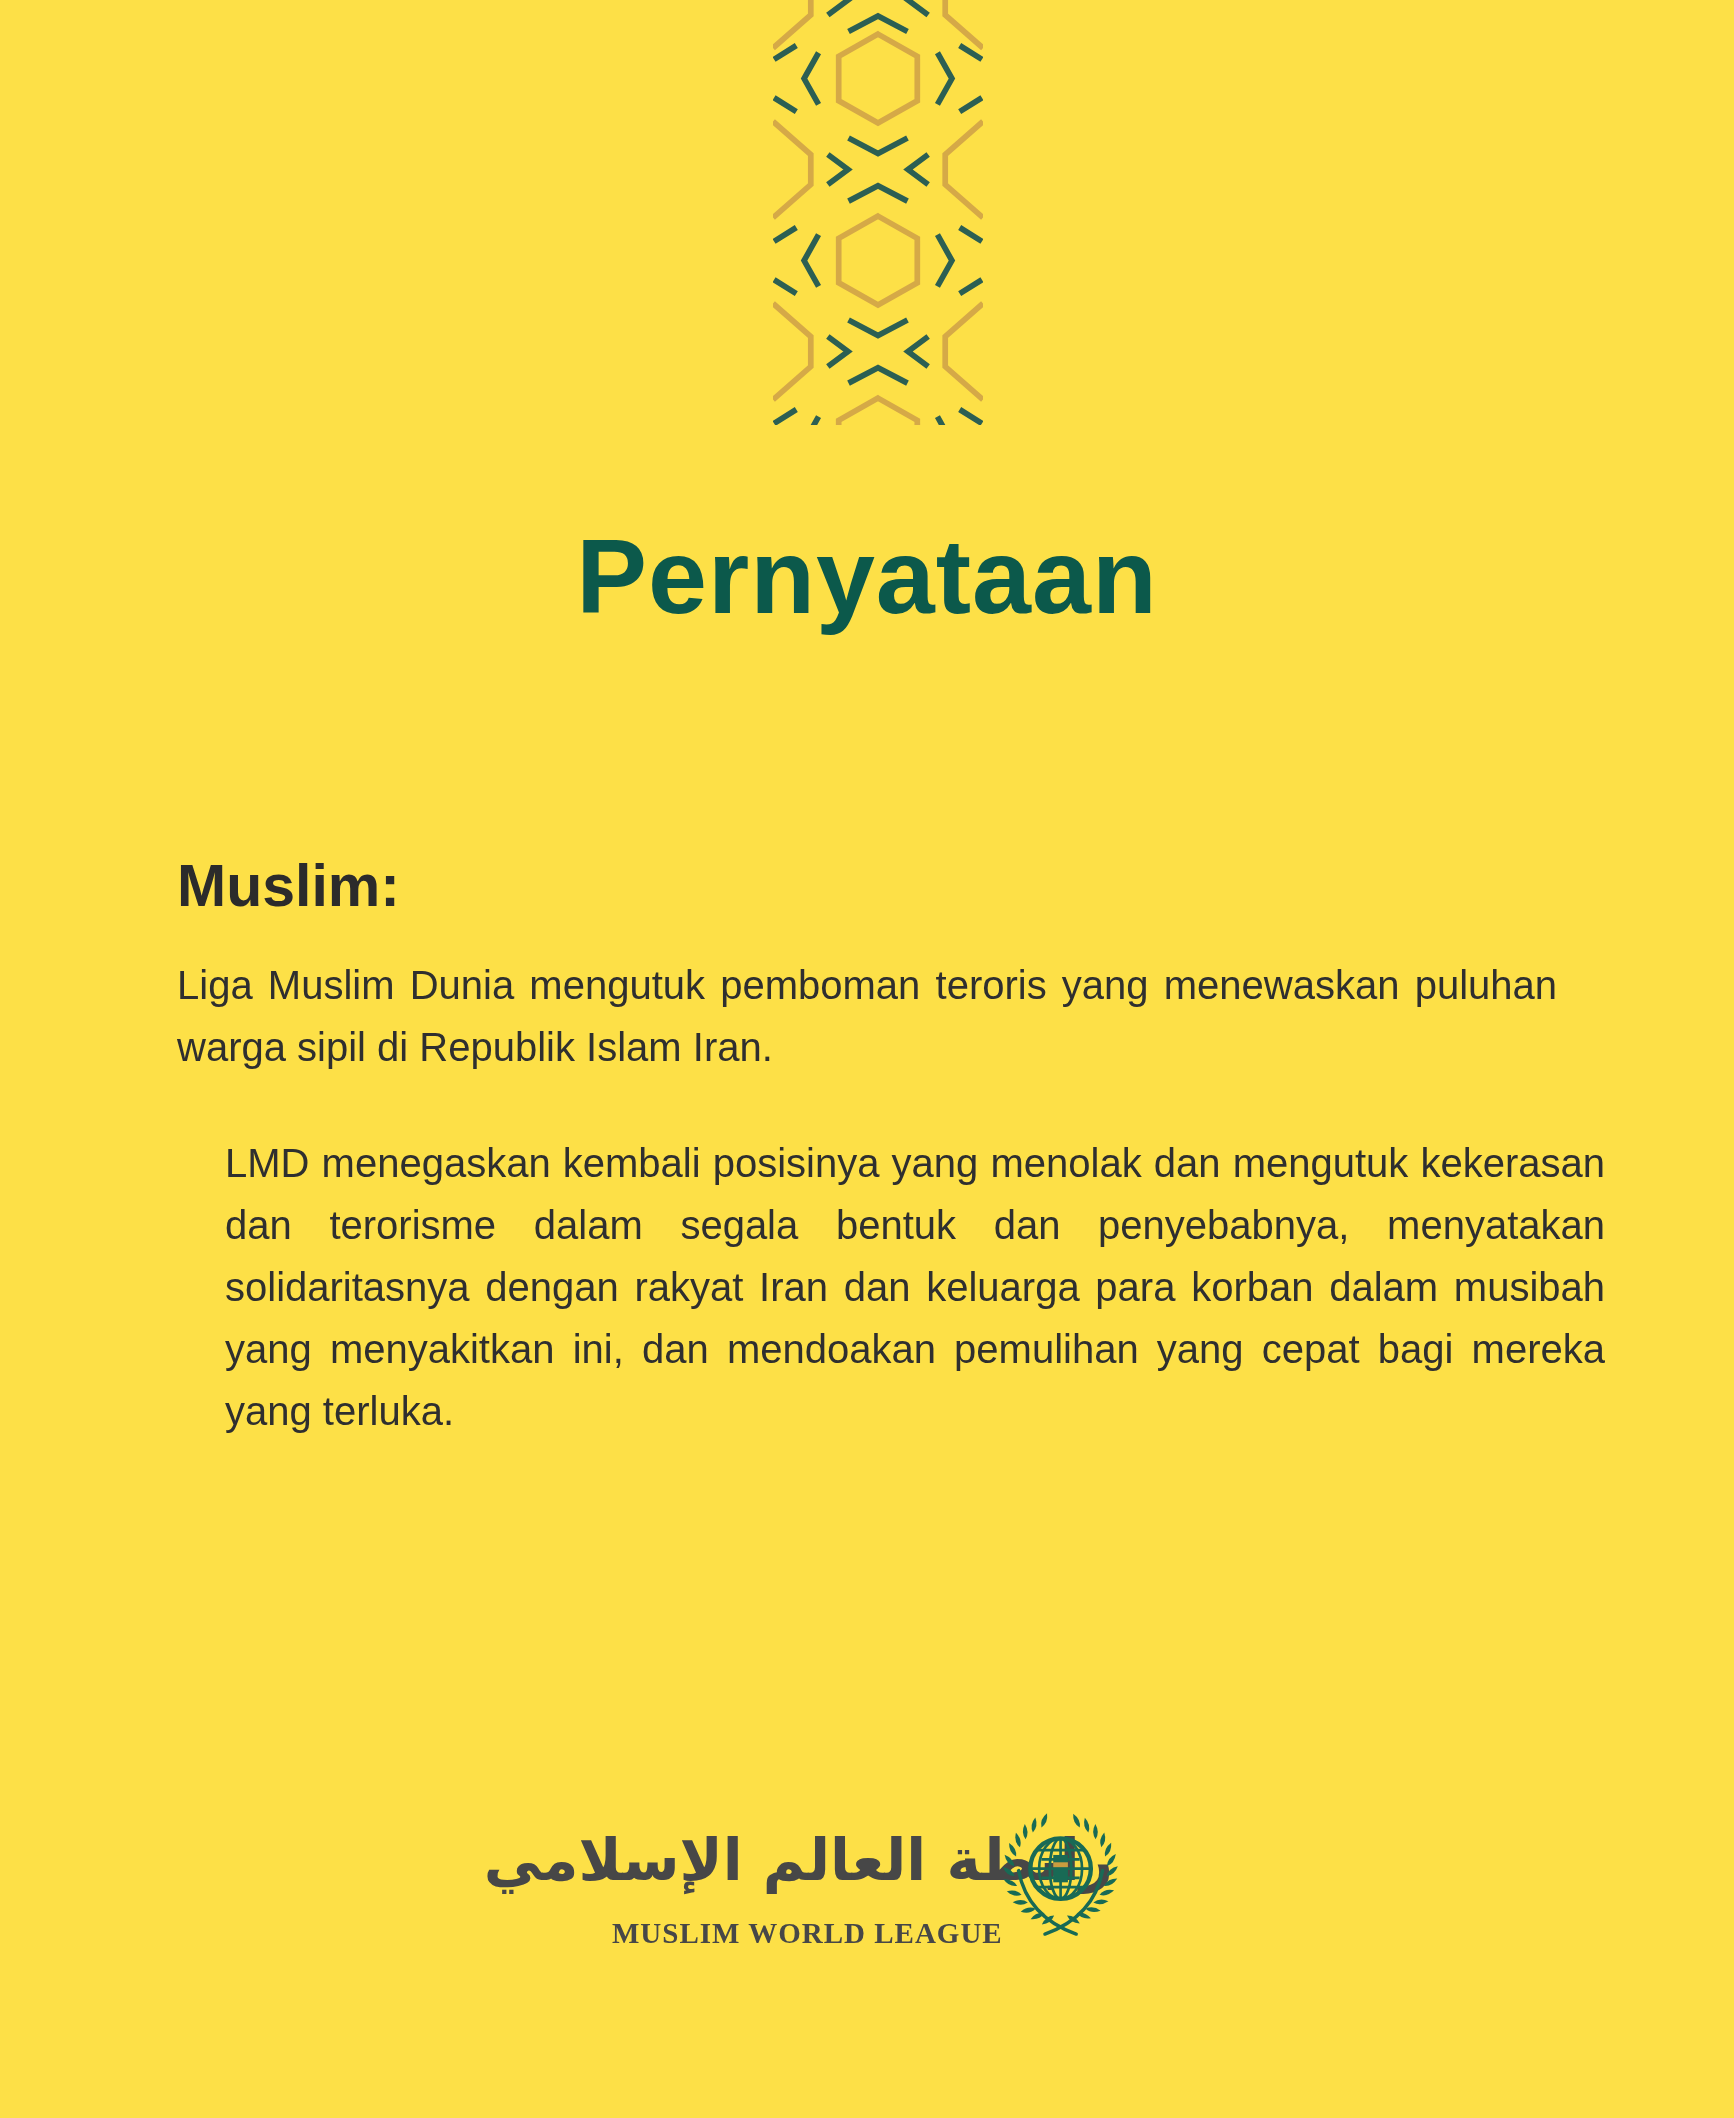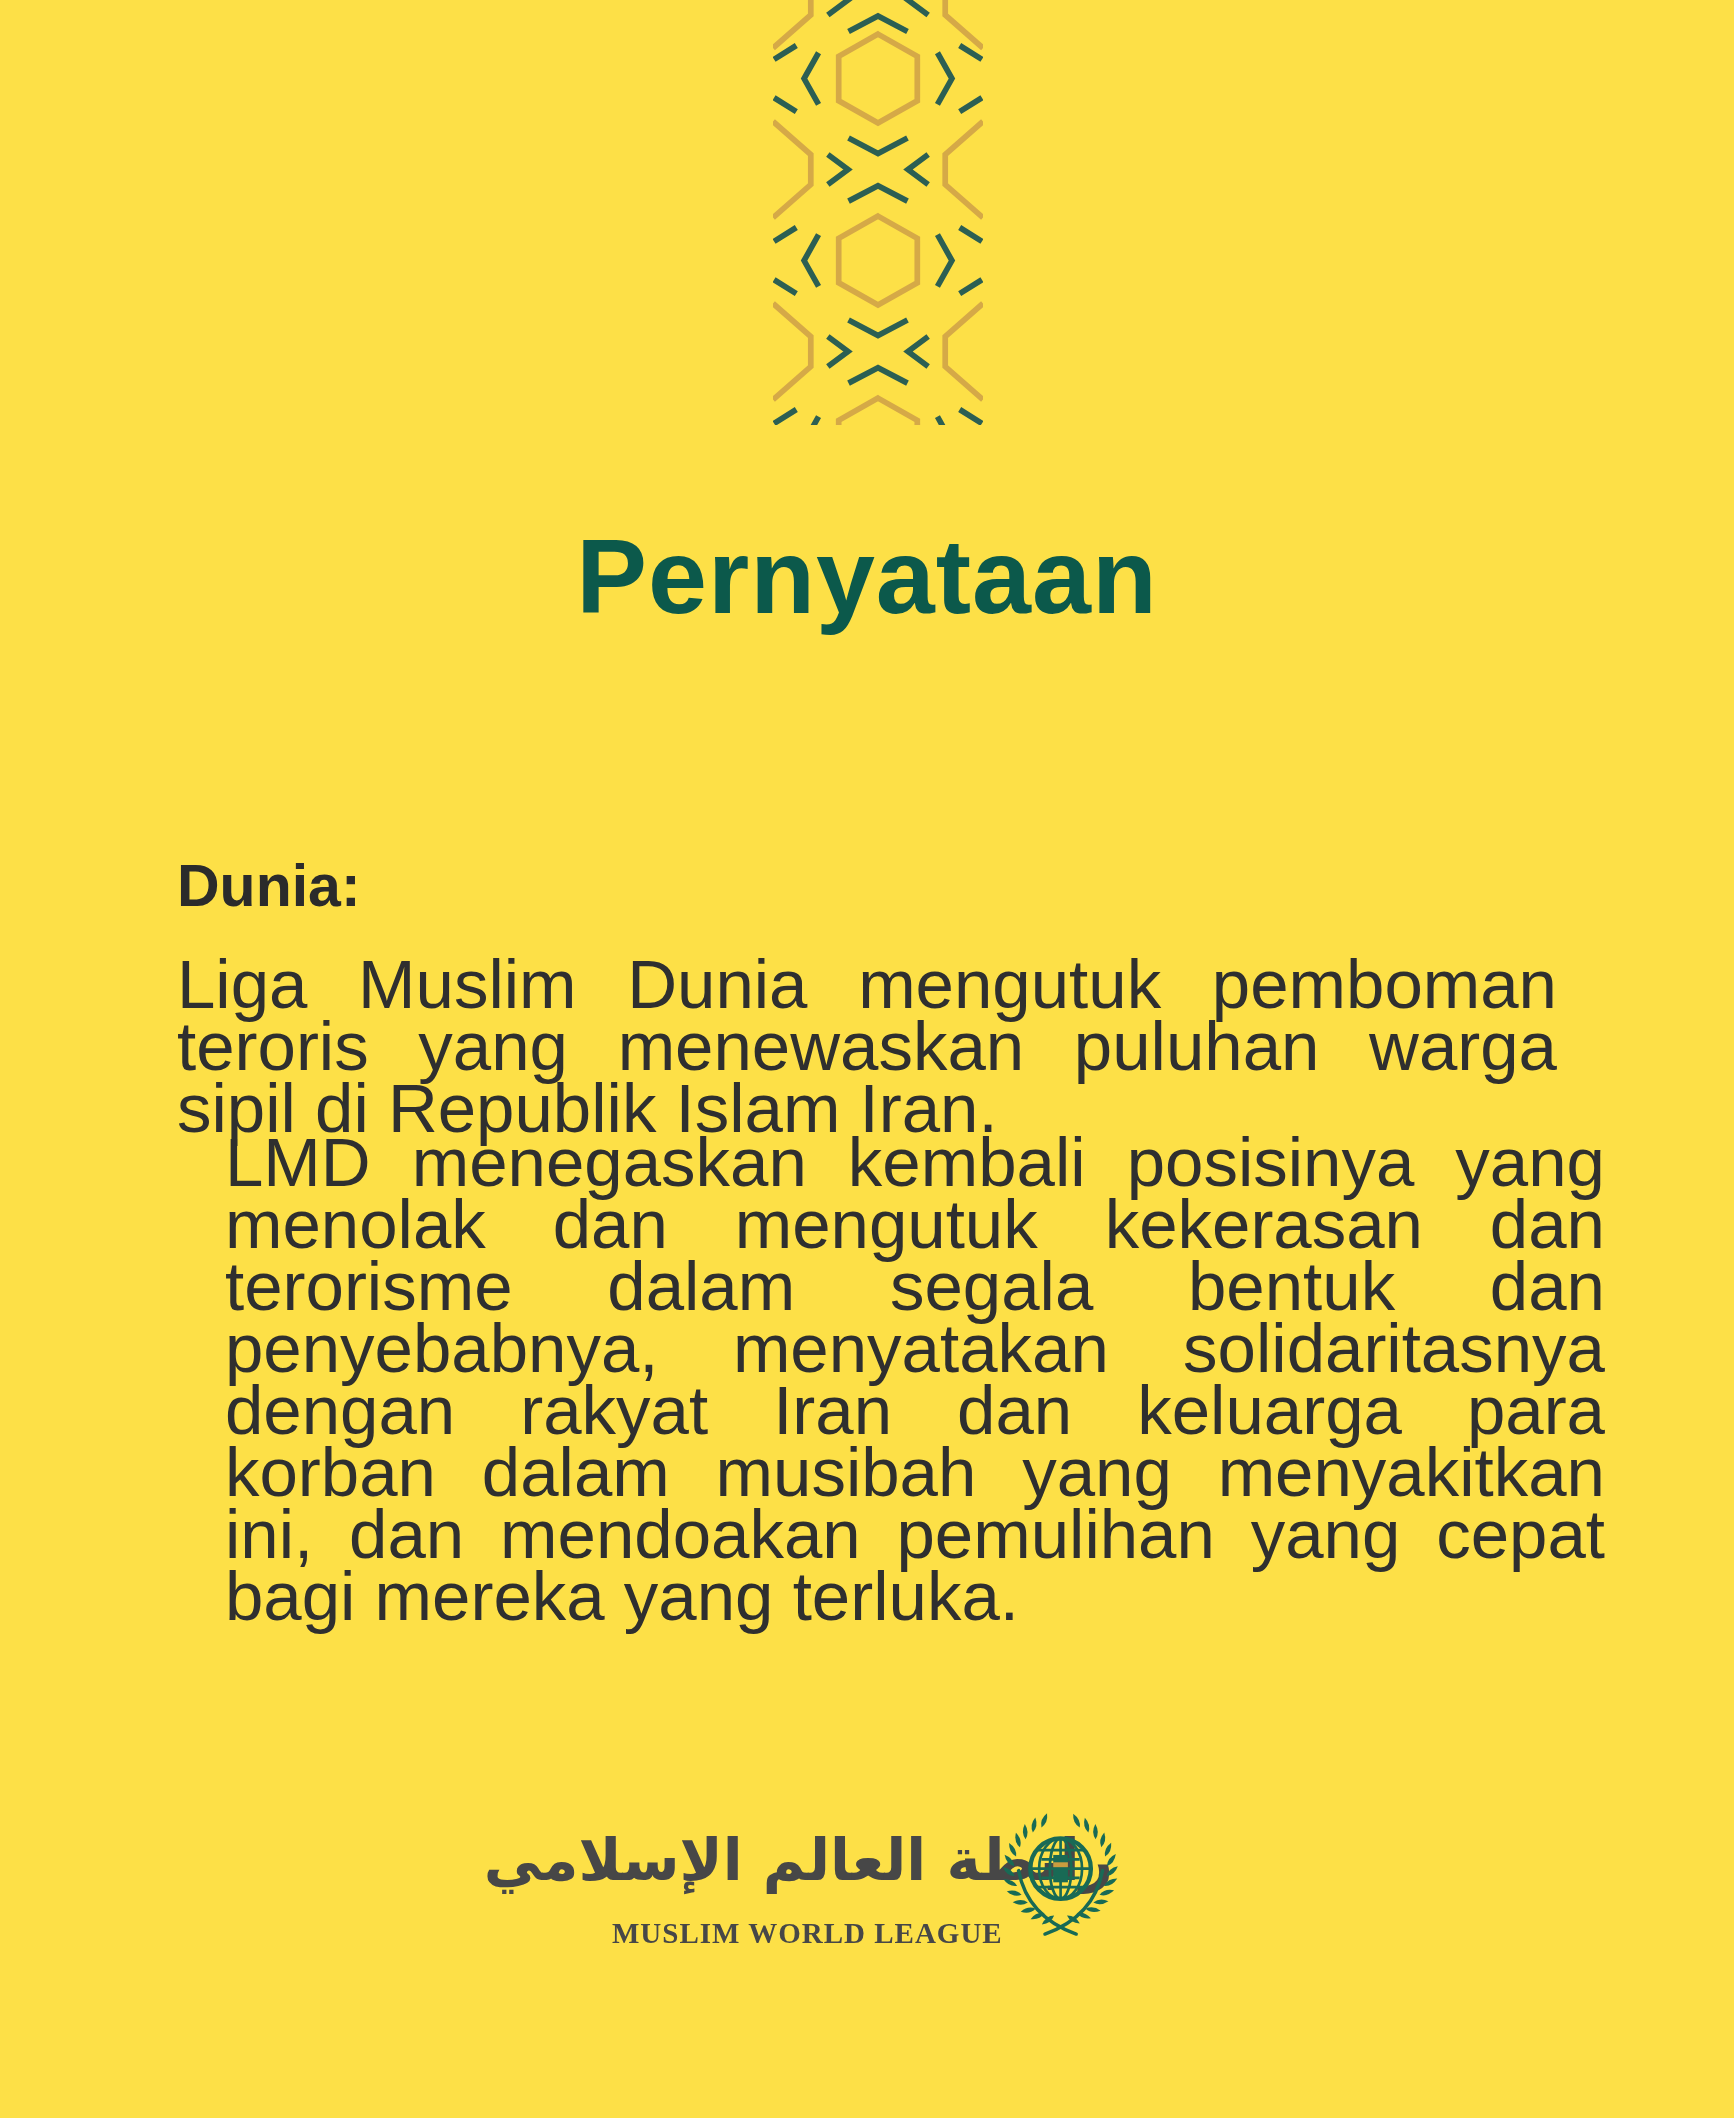--- a/index.html
+++ b/index.html
@@ -42,21 +42,21 @@
     font-size: 59px;
     line-height: 59px;
     font-weight: bold;
     color: #2B2B2B;
   }
   .body-paragraph {
     position: absolute;
     left: 177px;
     width: 1380px;
     margin: 0;
-    font-size: 69px;
+    font-size: 40px;
     line-height: 62px;
     color: #2F2F2F;
     text-align: justify;
   }
   .paragraph-1 { top: 954px; }
   .paragraph-2 { top: 1132px; margin-left: 48px; }
 
   
   .logo-arabic {
     position: absolute;
@@ -117,21 +117,21 @@
     <path fill="none" stroke="#2C5F53" stroke-width="11" d="M146,61 L203,31 L260,61
              M106,-29 L145,0 L106,29      M300,-29 L261,0 L300,29
              M146,267 L203,297 L260,267   M146,389 L203,359 L260,389
              M106,299 L145,328 L106,357   M300,299 L261,328 L300,357
              M146,619 L203,649 L260,619   M146,741 L203,711 L260,741
              M106,651 L145,680 L106,709   M300,651 L261,680 L300,709"></path>
   </svg>
 
   <h1 class="page-title">Pernyataan</h1>
 
-  <h2 class="article-heading">Dunia:</h2>
+  <h2 class="article-heading">Muslim:</h2>
   <p class="body-paragraph paragraph-1">Liga Muslim Dunia mengutuk pemboman teroris yang menewaskan puluhan warga sipil di Republik Islam Iran.</p>
   <p class="body-paragraph paragraph-2">LMD menegaskan kembali posisinya yang menolak dan mengutuk kekerasan dan terorisme dalam segala bentuk dan penyebabnya, menyatakan solidaritasnya dengan rakyat Iran dan keluarga para korban dalam musibah yang menyakitkan ini, dan mendoakan pemulihan yang cepat bagi mereka yang terluka.</p>
 
   <div class="logo-arabic">رابطة العالم الإسلامي</div>
   <div class="logo-latin">MUSLIM WORLD LEAGUE</div>
 
   <svg class="emblem-svg" viewBox="-20 0 258 256" width="126" height="125" aria-hidden="true">
 
     <g stroke="#186A55" fill="none">
       <circle cx="102" cy="116" r="62" stroke-width="9"></circle>

